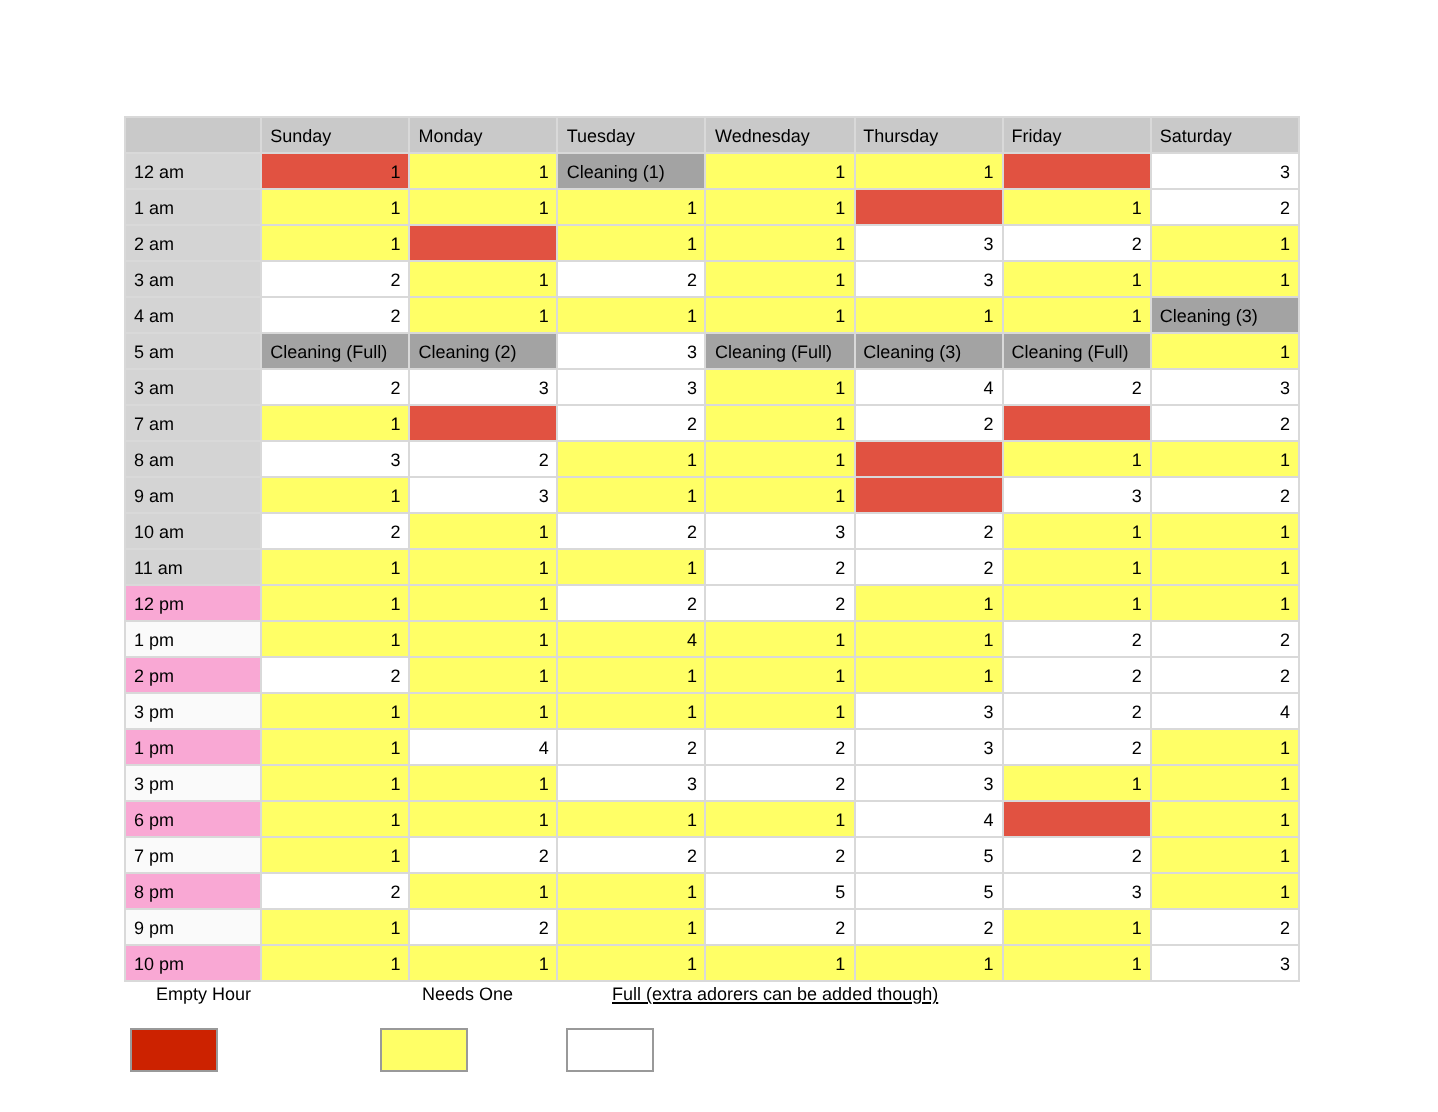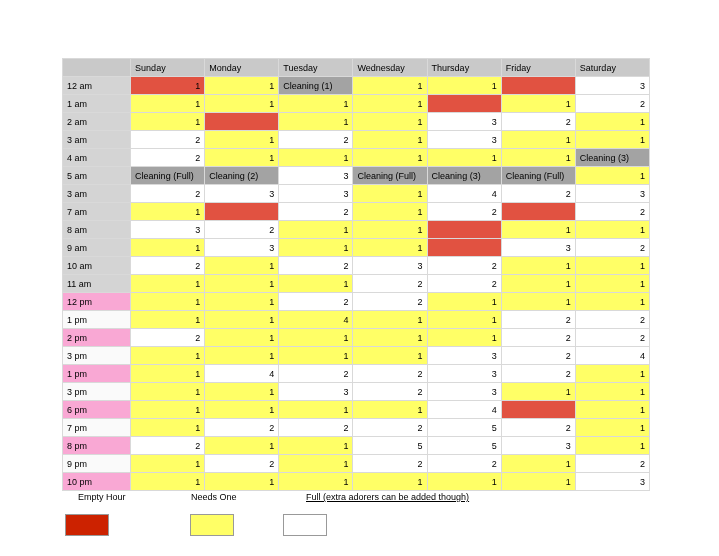--- a/index.html
+++ b/index.html
@@ -357,21 +357,21 @@
           <td class="cell yellow">1</td>
           <td class="cell">3</td>
         </tr>
       </tbody>
   </table>
 </div>
 
 <div id="legend">
   <div class="legend-row-labels" id="legend-labels">
       <div class="legend-label" style="left: 0px;">Empty Hour</div>
-      <div class="legend-label" style="left: 113px;">Needs One</div>
+      <div class="legend-label" style="left: 133px;">Needs One</div>
       <div class="legend-label" style="left: 228px; text-decoration: underline;">Full (extra adorers can be added though)</div>
     </div>
   <div class="legend-swatches" id="legend-swatches">
       <div class="swatch sw-empty" style="left: 3px;"></div>
       <div class="swatch sw-needs" style="left: 128px;"></div>
       <div class="swatch sw-full" style="left: 221px;"></div>
     </div>
 </div>
 
 </body></html>

